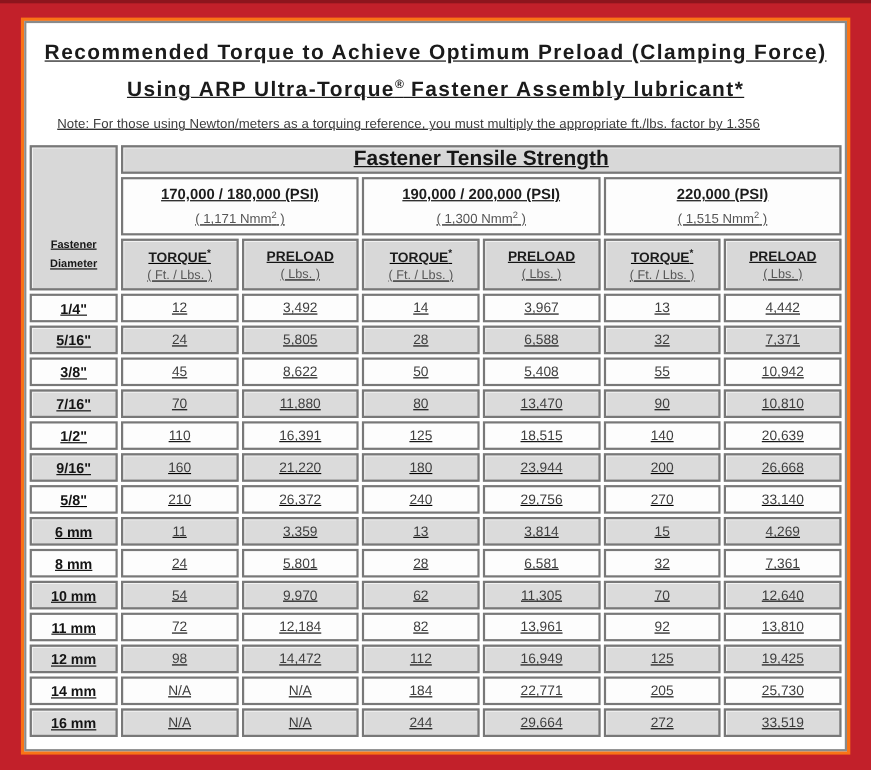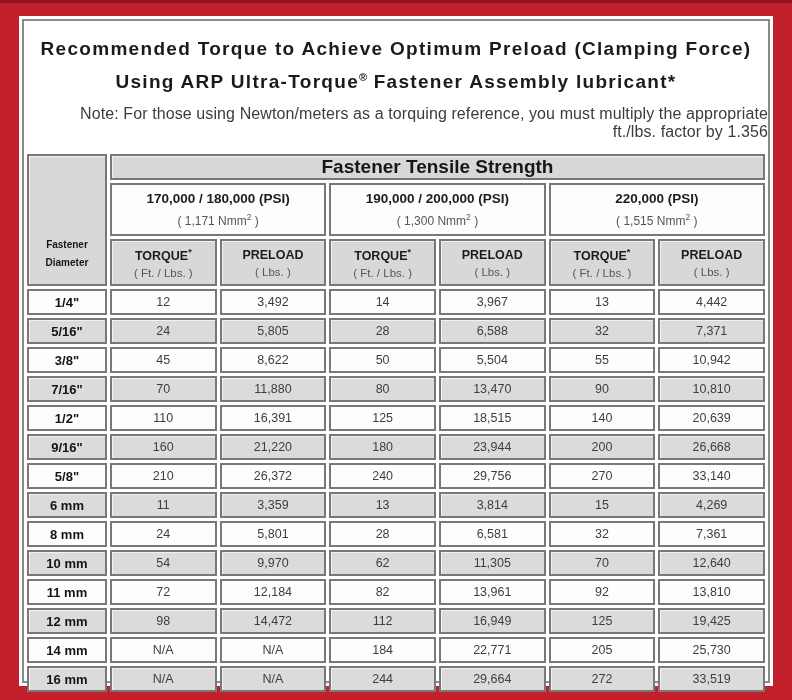--- a/index.html
+++ b/index.html
@@ -10,44 +10,45 @@
     overflow: hidden;
   }
   .frame {
     width: 792px; height: 700px;
     background: #c2202a;
     border-top: 3px solid #8d151d;
     padding: 13px 19px 14px 19px;
   }
   .gap {
     width: 100%; height: 100%;
-    background: #ffffff;
+    background: #f97316;
     padding: 3px;
+    text-decoration: underline;
   }
   .inner {
     width: 100%; height: 100%;
     background: #ffffff;
     border: 2px solid #8a8a8a;
     padding: 0;
   }
   .title-block {
     text-align: center;
     margin-top: 13px;
     color: #1b1b1b;
   }
   .title-line {
     font-size: 19px;
     font-weight: 700;
     letter-spacing: 1.3px;
     line-height: 29px;
   }
   .title-line sup { font-size: 11px; letter-spacing: 0; }
   .note-line {
-    text-align: right;
-    font-size: 16px;
+    text-align: left;
+    font-size: 12px;
     color: #3c3c3c;
     margin-top: 9px;
     margin-bottom: 10px;
     letter-spacing: 0.1px;
     padding-left: 28px;
   }
   table {
     width: 100%;
     table-layout: fixed;
     border-collapse: separate;
@@ -200,21 +201,21 @@
     <td>28</td>
     <td>6,588</td>
     <td>32</td>
     <td>7,371</td>
   </tr>
             <tr>
     <th class="dia">3/8"</th>
     <td>45</td>
     <td>8,622</td>
     <td>50</td>
-    <td>5,504</td>
+    <td>5,408</td>
     <td>55</td>
     <td>10,942</td>
   </tr>
             <tr>
     <th class="dia">7/16"</th>
     <td>70</td>
     <td>11,880</td>
     <td>80</td>
     <td>13,470</td>
     <td>90</td>

